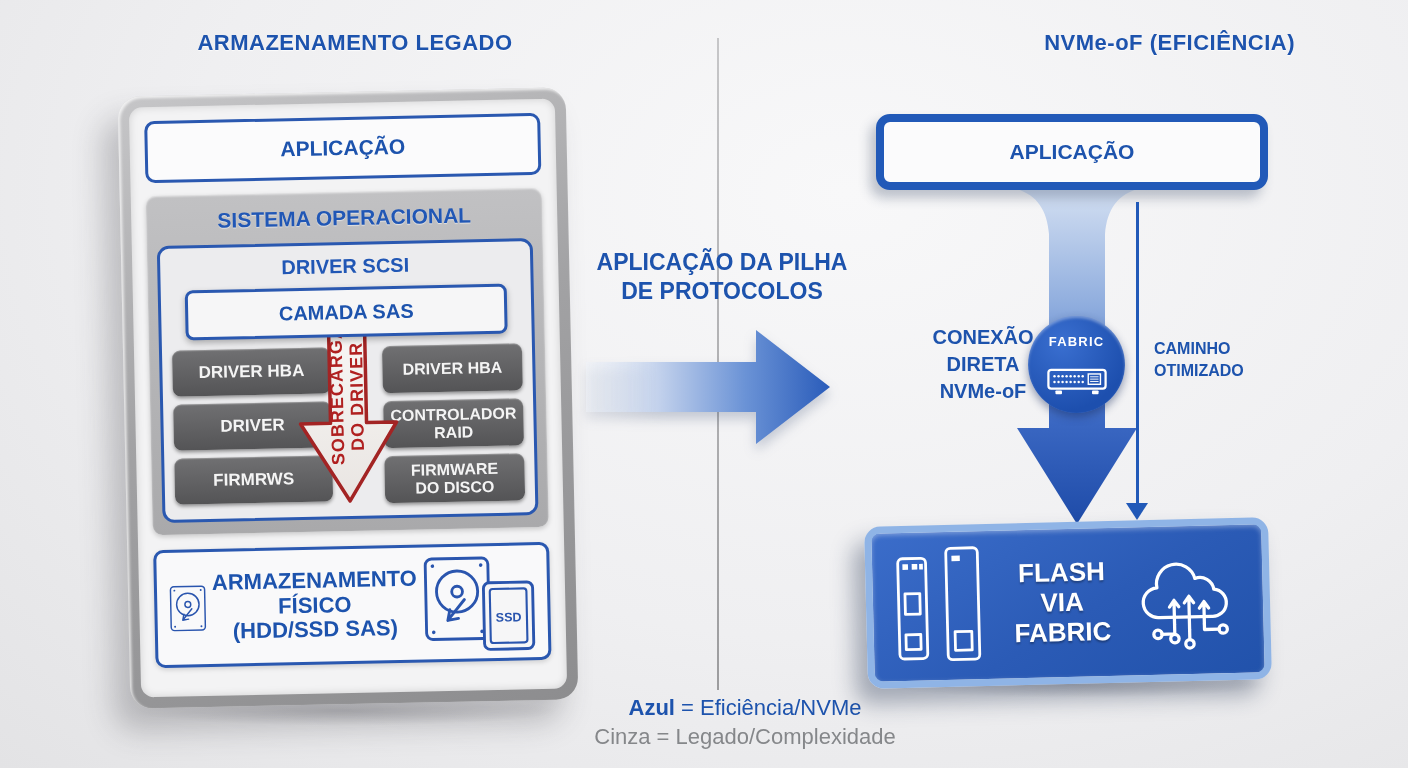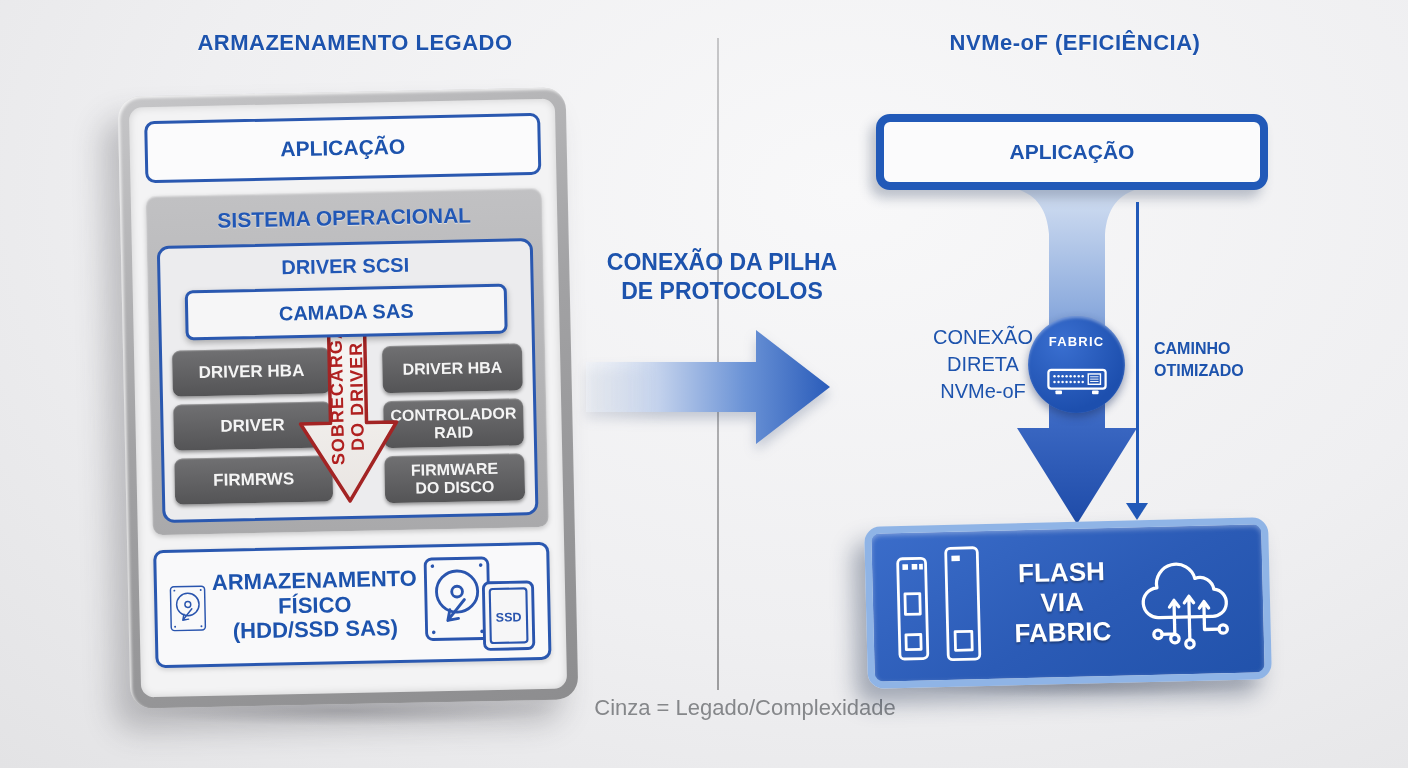--- a/index.html
+++ b/index.html
@@ -5,21 +5,21 @@
   html,body{margin:0;padding:0;}
   body{
     width:1408px;height:768px;overflow:hidden;position:relative;
     font-family:"Liberation Sans", sans-serif;
     background:radial-gradient(ellipse at 60% 25%, #f8f8f9 0%, #efeff1 55%, #e3e3e5 100%);
   }
   
   .main-title{position:absolute;top:30px;font-size:22px;font-weight:bold;color:#1d53ad;
     text-align:center;letter-spacing:.5px;text-shadow:0 1px 1px rgba(255,255,255,.8);}
   #title-left{left:120px;width:470px;}
-  #title-right{left:855px;width:440px;}
+  #title-right{left:855px;width:440px;text-align:right;}
 
   
   .legacy-panel{position:absolute;left:124px;top:92px;width:448px;height:612px;
     transform:rotate(-1.2deg);border-radius:22px;padding:11px;box-sizing:border-box;
     background:linear-gradient(160deg,#c6c6c8 0%,#a2a2a4 45%,#8d8d8f 100%);
     box-shadow:-16px 22px 30px rgba(60,60,70,.28), inset 2px 2px 3px rgba(255,255,255,.75);}
   .legacy-inner{background:#f3f3f4;border-radius:13px;height:100%;box-sizing:border-box;
     padding:14px 15px;box-shadow:inset 0 0 8px rgba(0,0,0,.15);}
   .app-box{height:56px;border:3px solid #2a58b0;border-radius:10px;background:#fbfbfc;
     display:flex;align-items:center;justify-content:center;font-size:21px;font-weight:bold;
@@ -73,21 +73,21 @@
     background:radial-gradient(circle at 35% 28%, #3a6fd0, #1d4fae 72%);display:flex;
     flex-direction:column;align-items:center;justify-content:center;gap:17px;z-index:4;
     box-shadow:0 4px 9px rgba(20,40,90,.45), inset 0 2px 3px rgba(255,255,255,.35);}
   .fabric-label{color:#fff;font-size:13px;font-weight:bold;letter-spacing:1.2px;}
   .optimized-line{position:absolute;left:1136px;top:202px;width:3px;height:302px;
     background:#2159b8;z-index:3;}
   .optimized-arrowhead{position:absolute;left:1126px;top:503px;width:0;height:0;z-index:3;
     border-left:11px solid transparent;border-right:11px solid transparent;
     border-top:17px solid #2159b8;}
   .conexao-label{position:absolute;left:903px;top:324px;width:160px;text-align:center;
-    font-size:20px;font-weight:normal;color:#1d53ad;white-space:pre-line;line-height:1.35;z-index:2;}
+    font-size:20px;font-weight:bold;color:#1d53ad;white-space:pre-line;line-height:1.35;z-index:2;}
   .caminho-label{position:absolute;left:1154px;top:338px;width:150px;text-align:left;
     font-size:16px;font-weight:bold;color:#1d53ad;white-space:pre-line;line-height:1.35;z-index:2;}
   .flash-box{position:absolute;left:866px;top:522px;width:404px;height:162px;box-sizing:border-box;
     transform:rotate(-1.4deg);border:7px solid #8fb4e6;border-radius:16px;z-index:6;
     background:linear-gradient(150deg,#3b6dca 0%,#2b5bb6 55%,#2152ab 100%);
     box-shadow:-12px 15px 22px rgba(40,55,85,.38), inset 0 2px 5px rgba(255,255,255,.35);
     display:flex;align-items:center;justify-content:space-between;padding:0 22px;}
   .flash-text{color:#fff;font-size:26px;font-weight:bold;text-align:center;white-space:pre-line;
     line-height:1.15;text-shadow:0 2px 2px rgba(0,0,0,.3);}
 
@@ -187,21 +187,21 @@
           <rect x="2.5" y="2.5" width="51" height="69" rx="6" fill="#f6f6f7" stroke="#2a55ae" stroke-width="3"></rect>
           <rect x="9" y="9" width="38" height="56" rx="3" fill="none" stroke="#2a55ae" stroke-width="2.2"></rect>
           <text x="28" y="43" text-anchor="middle" font-size="13" font-weight="bold" fill="#2a55ae">SSD</text>
         </svg>
       </div>
     </div>
 
   </div>
 </div>
 
-<div class="evolution-label">CONEXÃO DA PILHA
+<div class="evolution-label">APLICAÇÃO DA PILHA
 DE PROTOCOLOS</div>
 
 <svg class="mid-arrow" viewBox="0 0 248 122">
   <defs>
     <linearGradient id="gradMid" x1="0" y1="0" x2="1" y2="0">
       <stop offset="0%" stop-color="#eef2f8" stop-opacity="0.5"></stop>
       <stop offset="30%" stop-color="#c2d1ec"></stop>
       <stop offset="65%" stop-color="#6b93d6"></stop>
       <stop offset="100%" stop-color="#2a5cba"></stop>
     </linearGradient>
@@ -288,14 +288,15 @@
       <path d="M44 84 v10 M60 90 v10 M76 84 v6 h16 M44 94 h-14"></path>
       <circle cx="26" cy="94" r="4.5"></circle>
       <circle cx="44" cy="99" r="4.5"></circle>
       <circle cx="60" cy="105" r="4.5"></circle>
       <circle cx="96" cy="90" r="4.5"></circle>
     </g>
   </svg>
 </div>
 
 <div class="legend">
+  <div class="legend-azul"><span class="term">Azul</span><span> = Eficiência/NVMe</span></div>
   <div class="legend-cinza"><span class="term">Cinza</span><span> = Legado/Complexidade</span></div>
 </div>
 
 </body></html>

